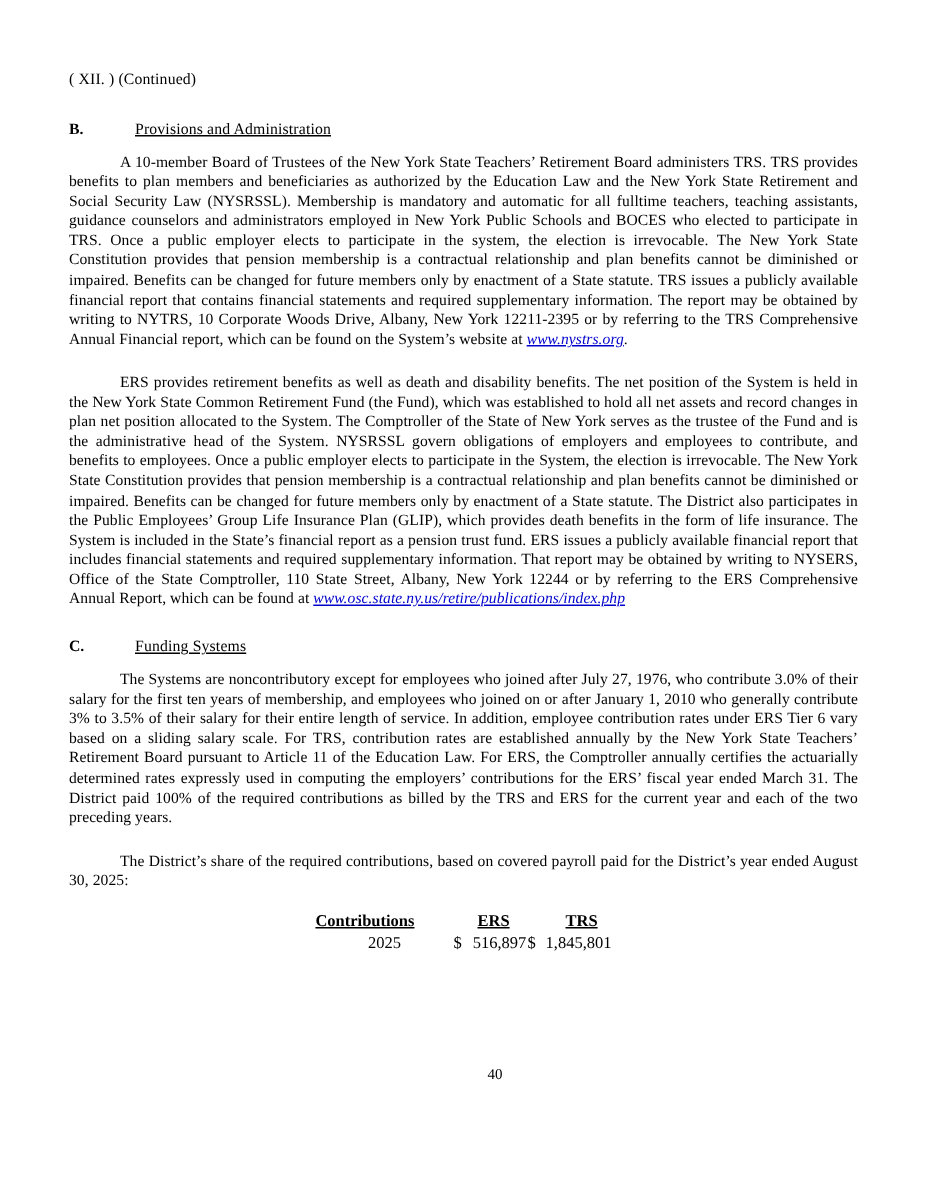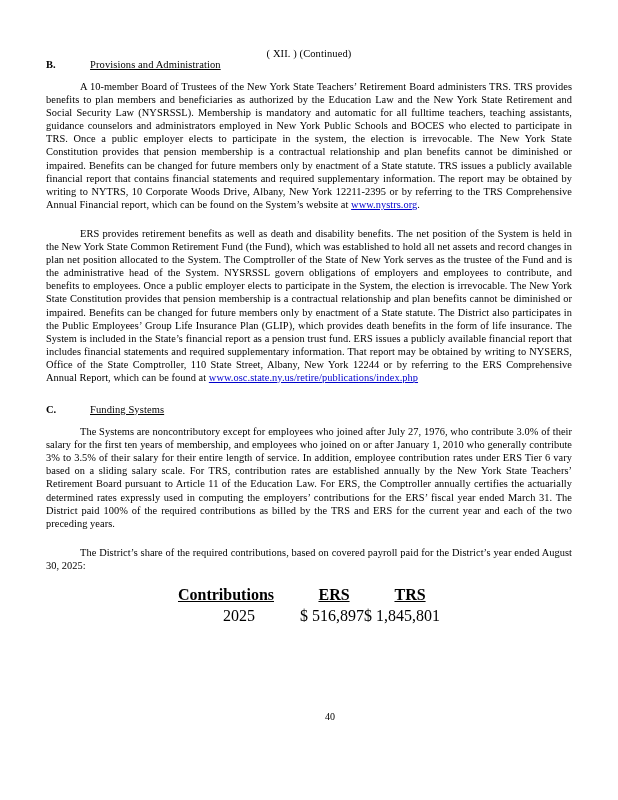--- a/index.html
+++ b/index.html
@@ -16,22 +16,22 @@
   .page {
     position: relative;
     width: 618px;
     height: 800px;
     box-sizing: border-box;
     padding: 48px 46px 30px 46px;
   }
   .continued {
     font-size: 10.5px;
     margin-top: 0;
+    margin-bottom: 22px;
     letter-spacing: 0.1px;
-    text-align: center;
   }
   .section-head {
     display: flex;
     align-items: baseline;
     margin-bottom: 10px;
   }
   .section-letter {
     width: 44px;
     flex: 0 0 44px;
     font-size: 10.5px;
@@ -51,31 +51,32 @@
     text-indent: 34px;
     letter-spacing: 0.05px;
   }
   p.body.tight {
     margin-bottom: 10px;
   }
   a.link {
     color: #0000cc;
     text-decoration: underline;
     word-break: break-all;
+    font-style: italic;
   }
   .spacer-sm { height: 5px; }
   .spacer-md { height: 9px; }
   .table-wrap {
     margin-top: 14px;
     display: flex;
     justify-content: center;
   }
   table.contrib {
     border-collapse: collapse;
-    font-size: 16px;
+    font-size: 11px;
   }
   table.contrib th {
     font-weight: bold;
     text-decoration: underline;
     padding: 0 0 2px 0;
     text-align: center;
     white-space: nowrap;
   }
   table.contrib th.c-label { padding-right: 26px; }
   table.contrib th.c-ers { padding-right: 12px; padding-left: 16px; }

